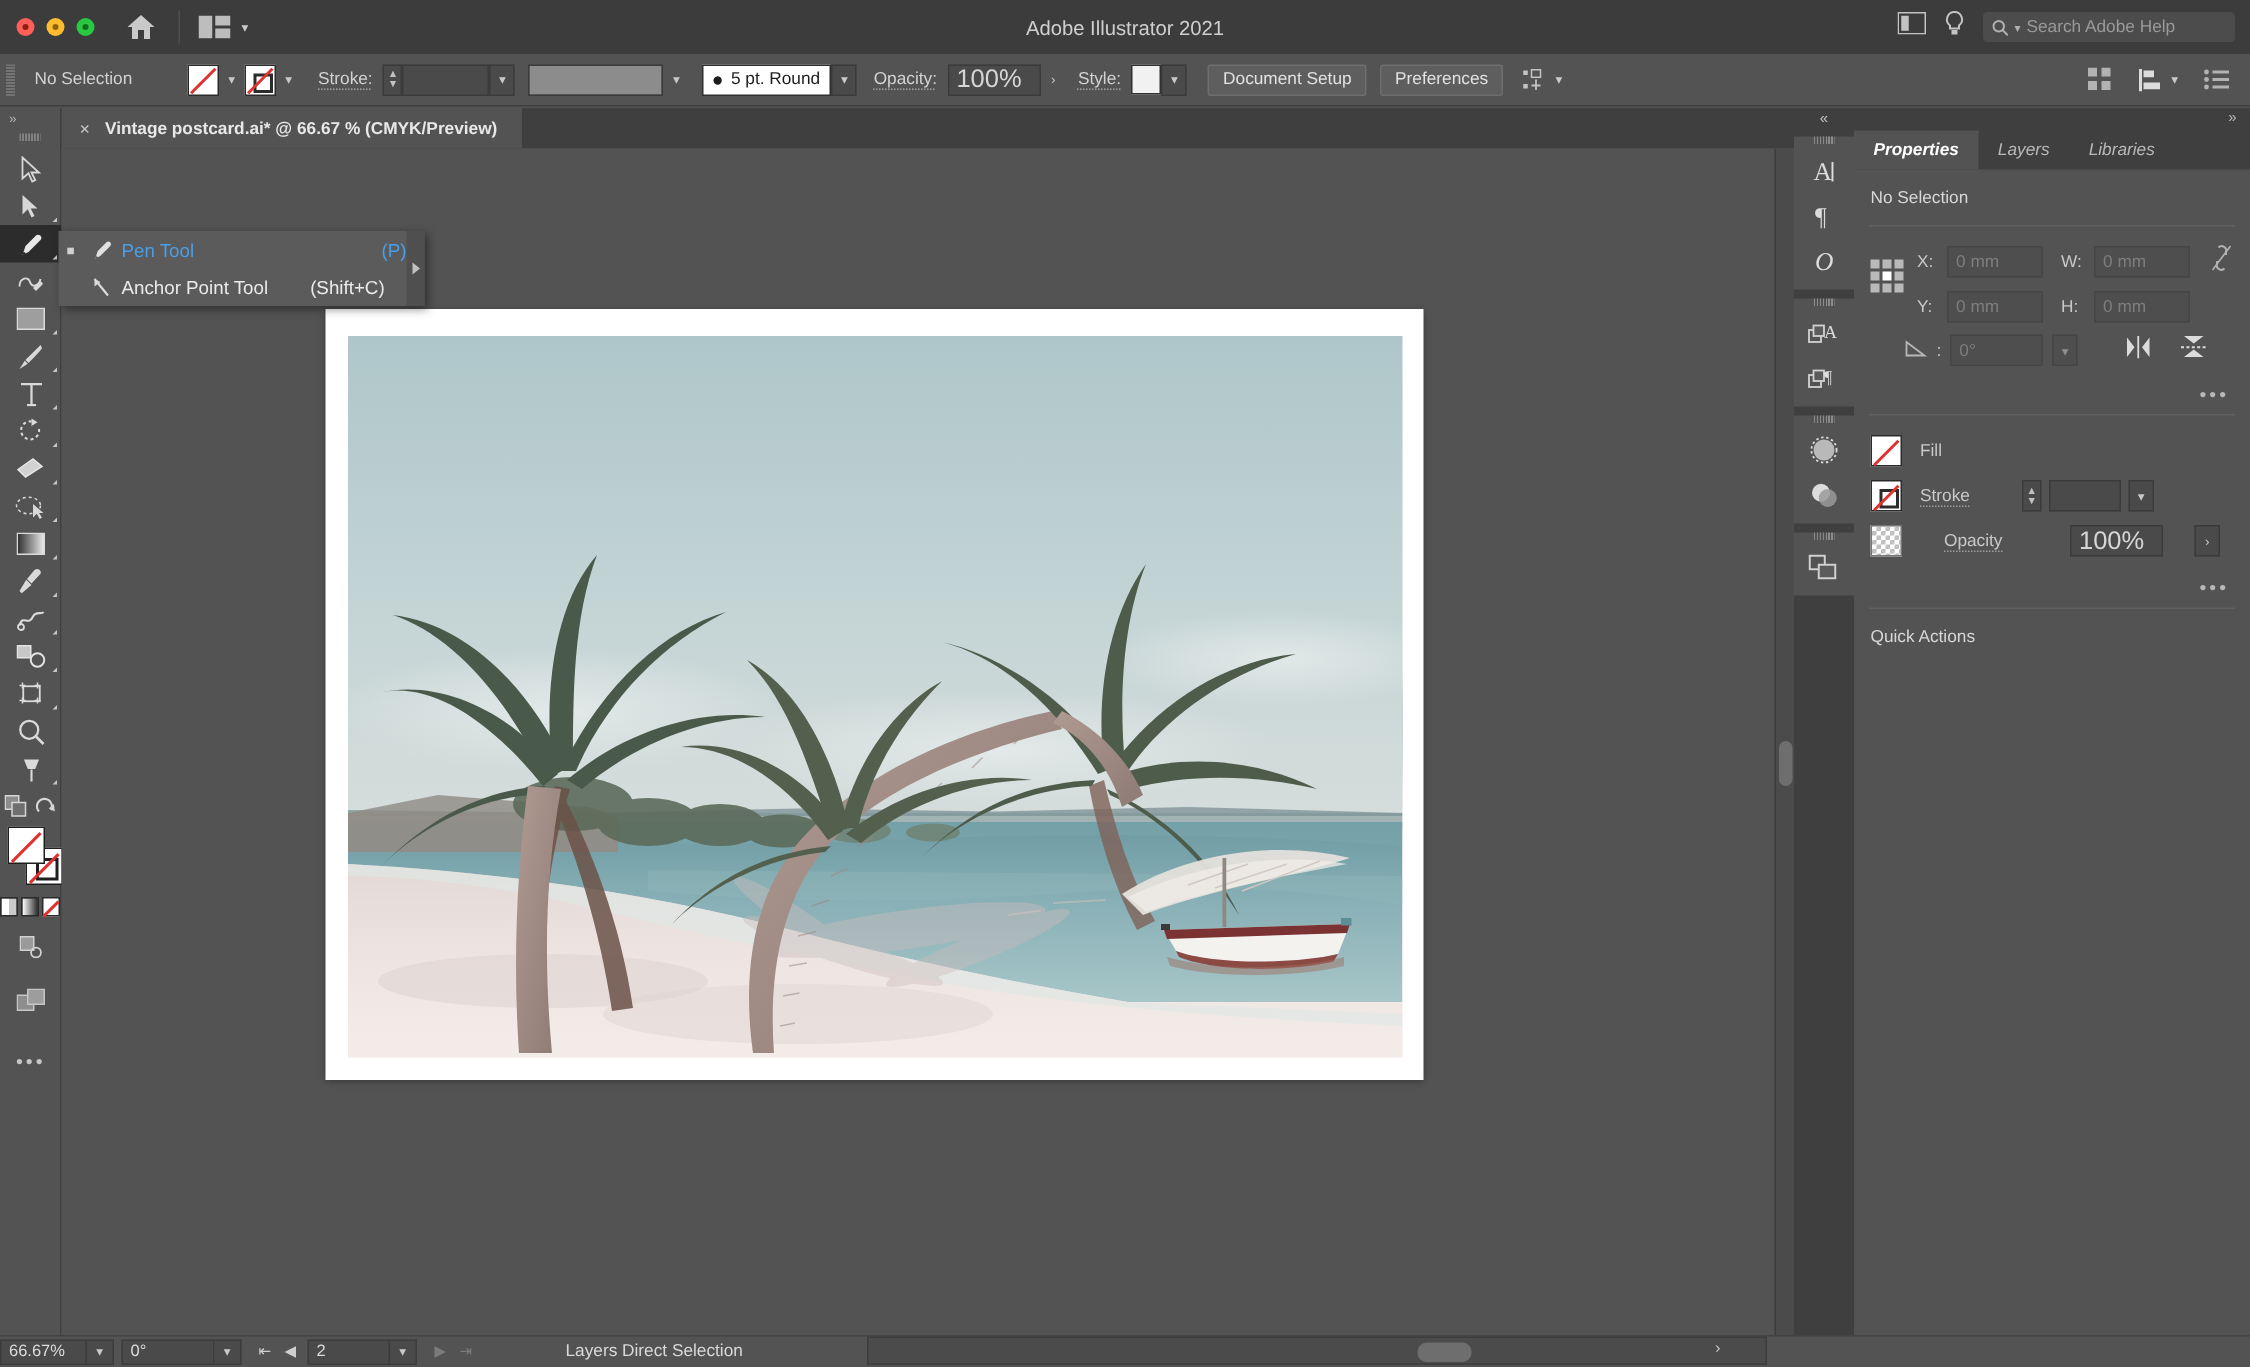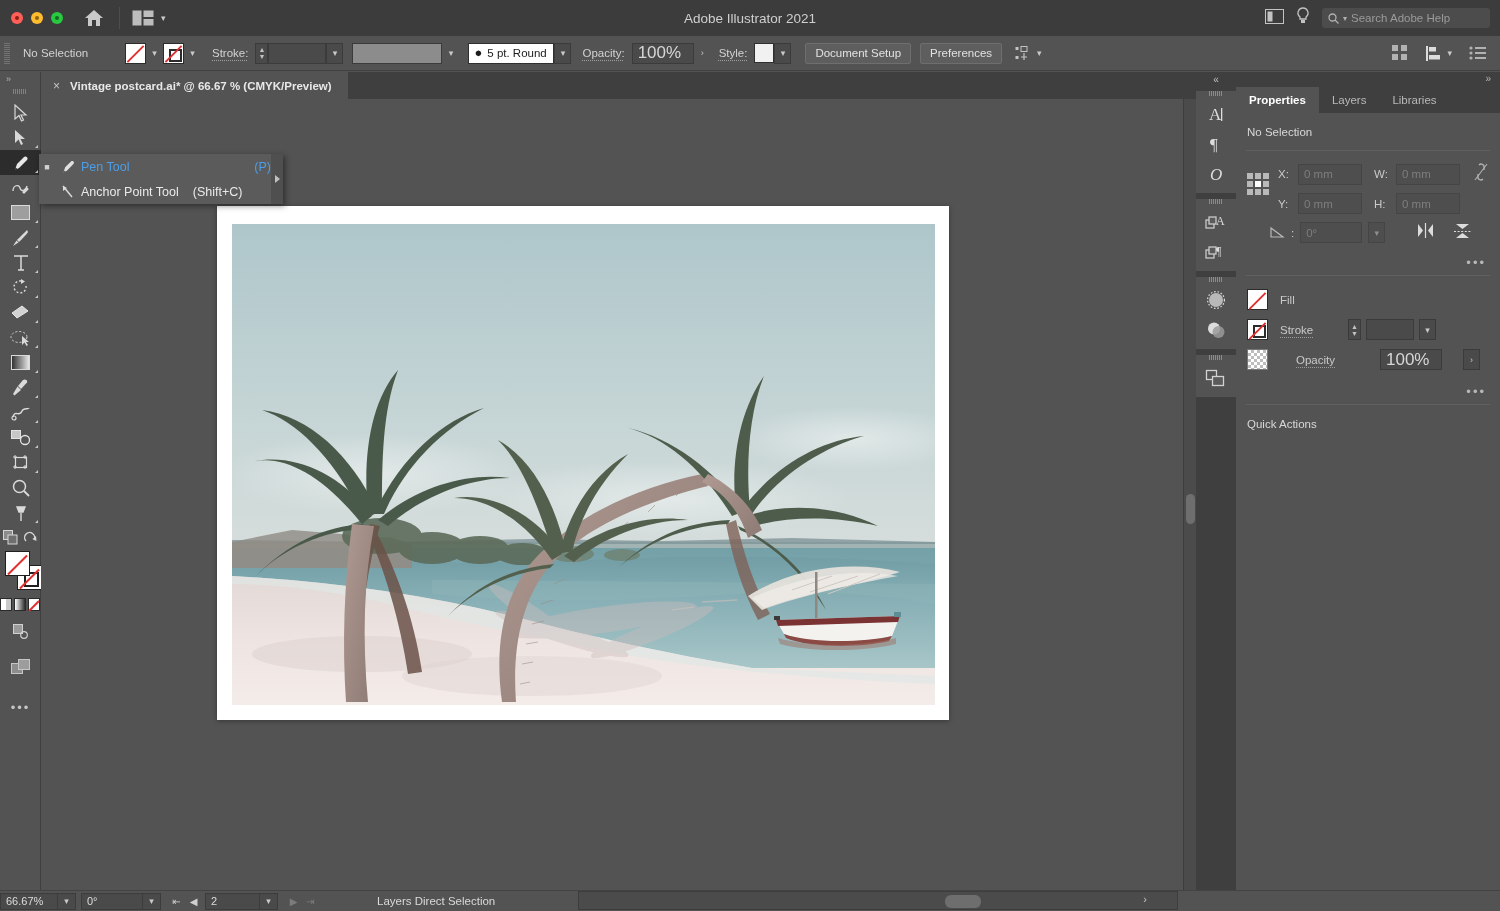--- a/index.html
+++ b/index.html
@@ -181,21 +181,21 @@
     color:#dcdcdc; }
 
   
   .props {
     position:absolute; left:1236px; top:72px; width:264px; height:818px;
     background:#3f3f3f; color:#d5d5d5;
   }
   .props-top { height:15px; position:relative; }
   .props-top .exp { position:absolute; right:9px; top:1px; color:#b5b5b5; font-size:10px; }
   .tabs { display:flex; height:26px; background:#3f3f3f; }
-  .ptab { padding:0 13px; display:flex;align-items:center; font-size:11.5px; color:#b9b9b9; }
+  .ptab { padding:0 13px; display:flex;align-items:center; font-size:11.5px; color:#b9b9b9;font-style:italic; }
   .ptab.active { background:#535353; color:#fff; font-weight:bold;
     box-shadow: inset 0 2px 0 #535353; }
   .pbody { background:#535353; height:792px; padding:0; }
   .sec-title { font-size:11.5px; color:#d8d8d8; padding:12px 0 0 11px; }
   .hr { height:1px; background:#606060; margin:12px 10px 0; }
   .small-lbl { font-size:11.5px; color:#c9c9c9; }
   .dim-field { width:64px;height:21px;background:#4e4e4e;border:1px solid #454545;
     font-size:11.5px;color:#7e7e7e; display:flex;align-items:center;padding:0 5px; }
   .refgrid { width:22px;height:22px; display:grid; grid-template-columns:repeat(3,1fr);
     grid-template-rows:repeat(3,1fr); gap:2px; }
@@ -679,21 +679,21 @@
     </div>
     <div class="fly-row">
       <span class="bullet"></span>
       <span class="ic">
         <svg width="15" height="15" viewBox="0 0 15 15">
             <path d="M2 2 L11 13" stroke="#dcdcdc" stroke-width="1.4" fill="none"></path>
             <path d="M2 2 L2 7 L6 4 Z" fill="#dcdcdc"></path>
           </svg>
       </span>
       <span class="nm">Anchor Point Tool</span>
-      <span class="key" style="margin-left:14px;">(Shift+C)</span>
+      <span class="key" style="margin-left:28px;">(Shift+C)</span>
     </div>
     <div class="fly-tab">
         <span class="arr"></span>
       </div>
   </div>
 
   <div class="dockstrip">
     <div class="ds-collapse">«</div>
 
     <div class="ds-group">

